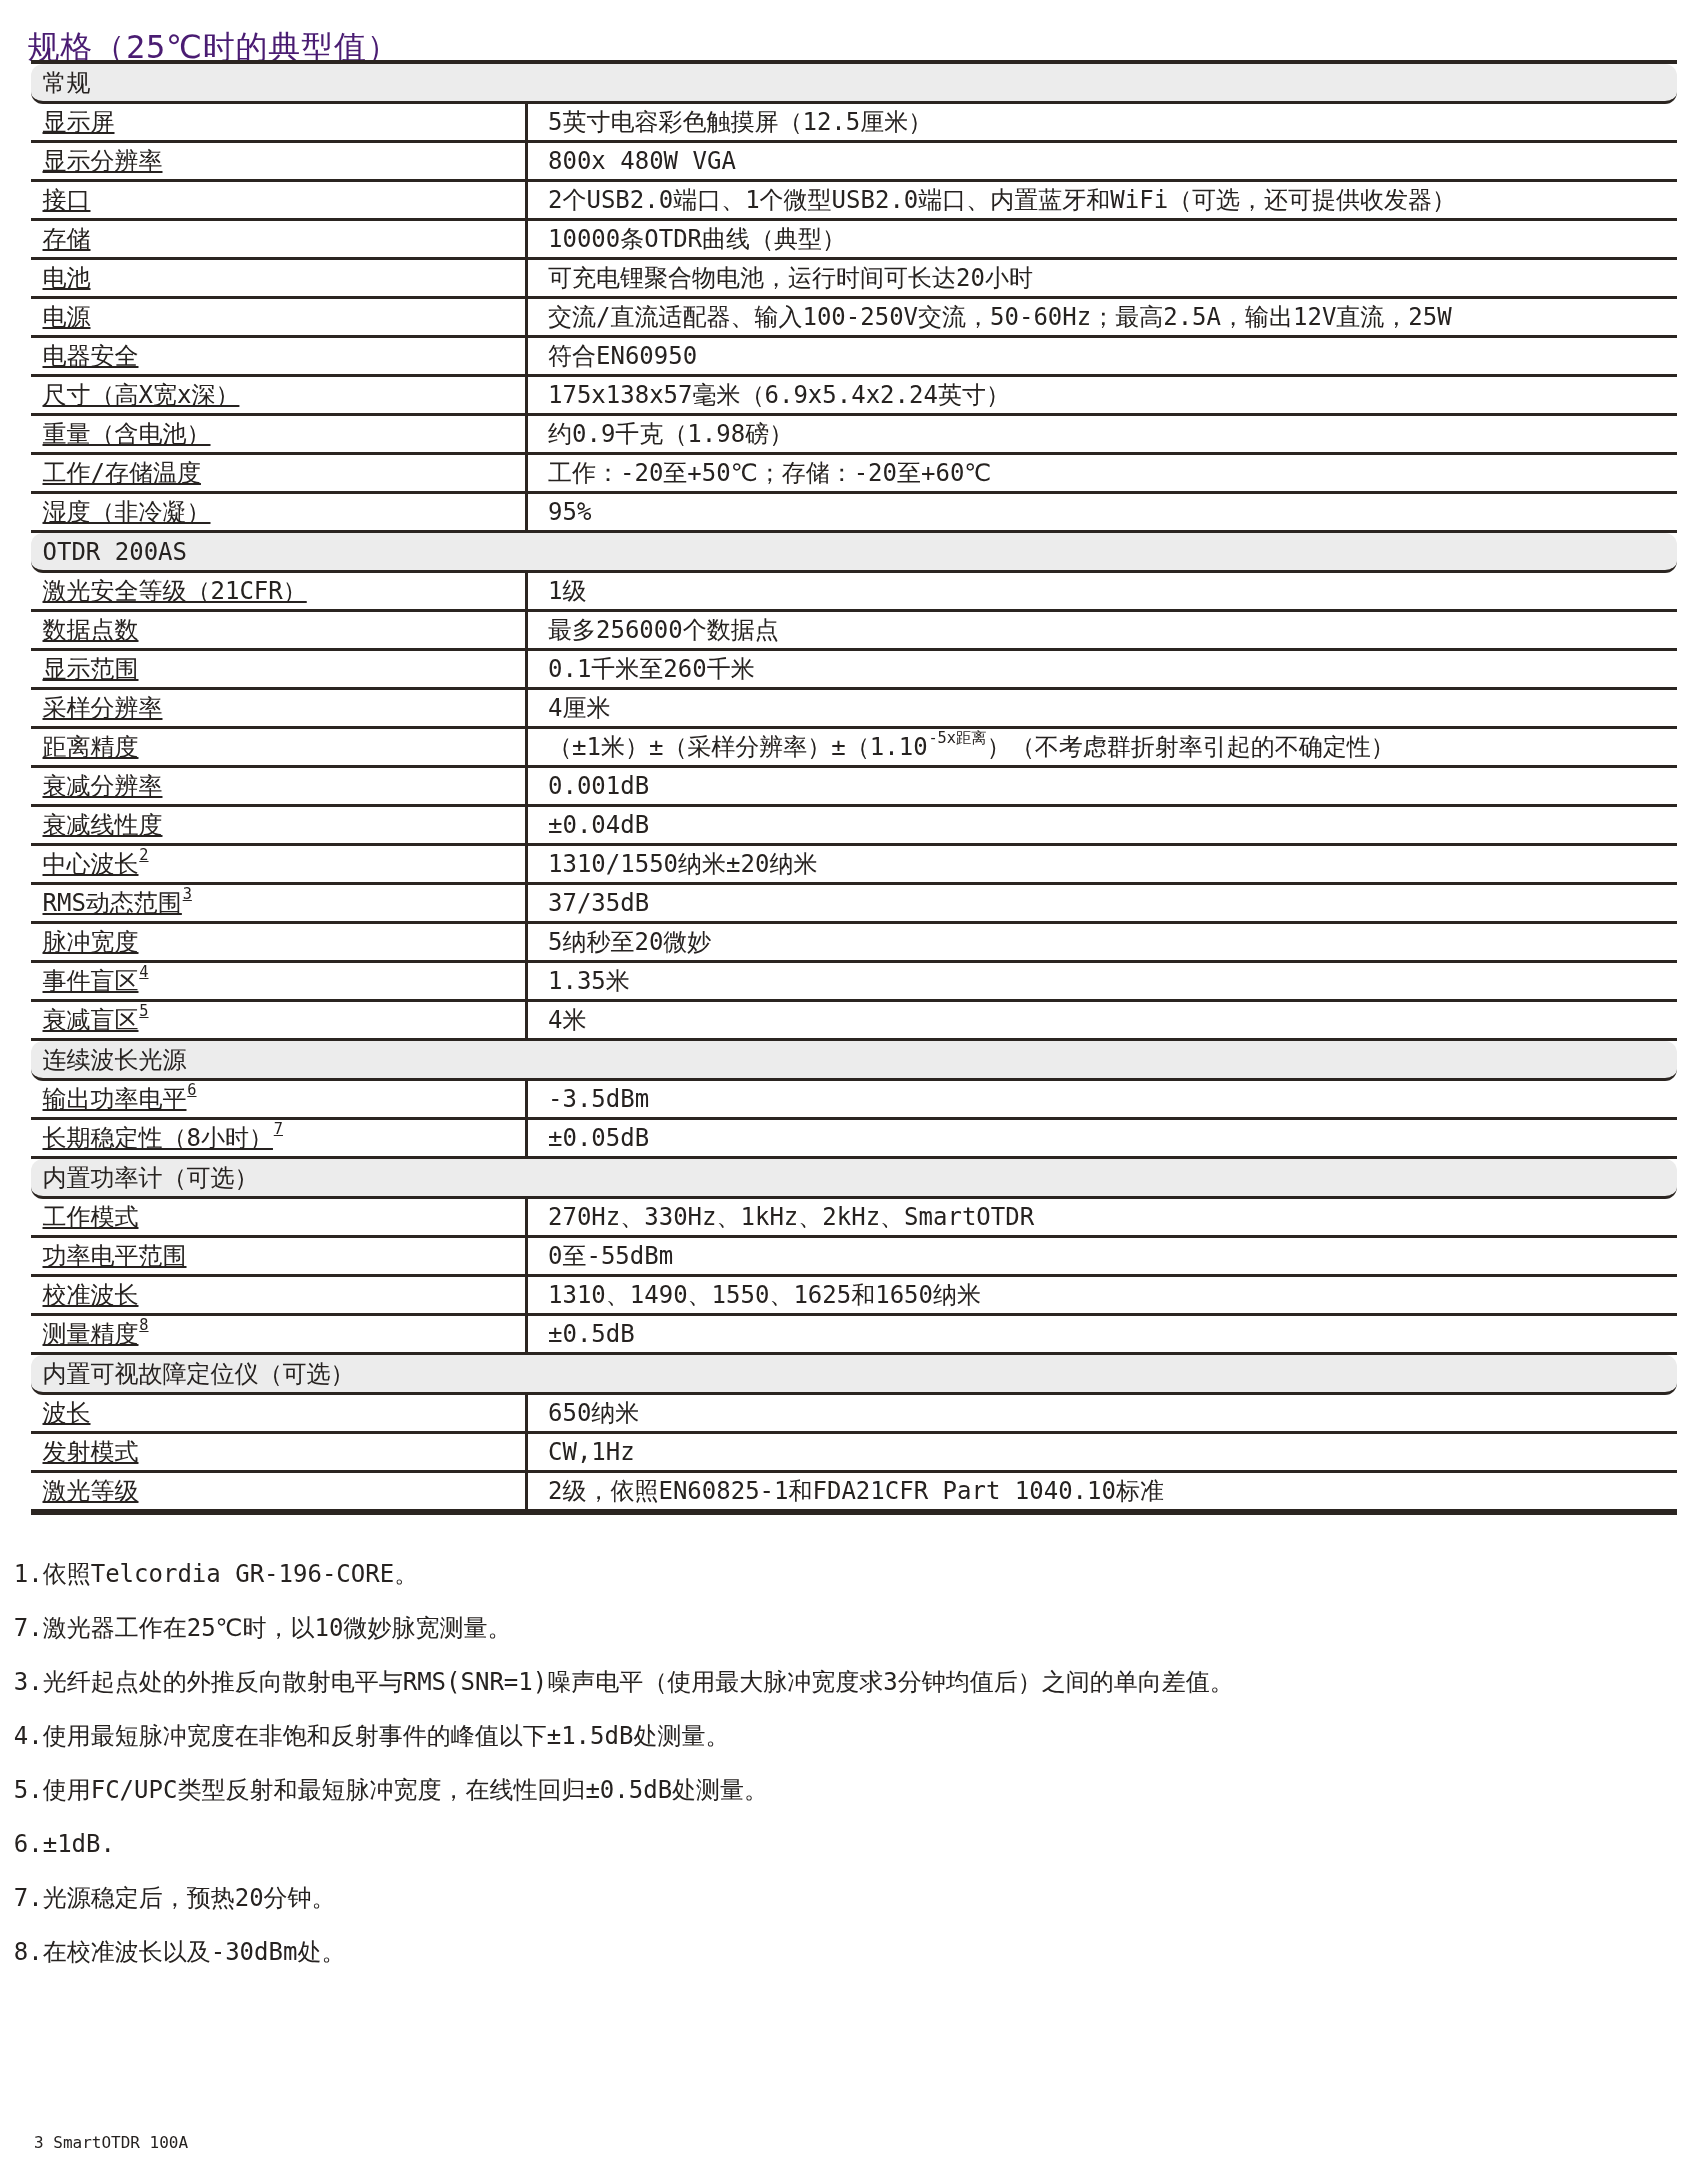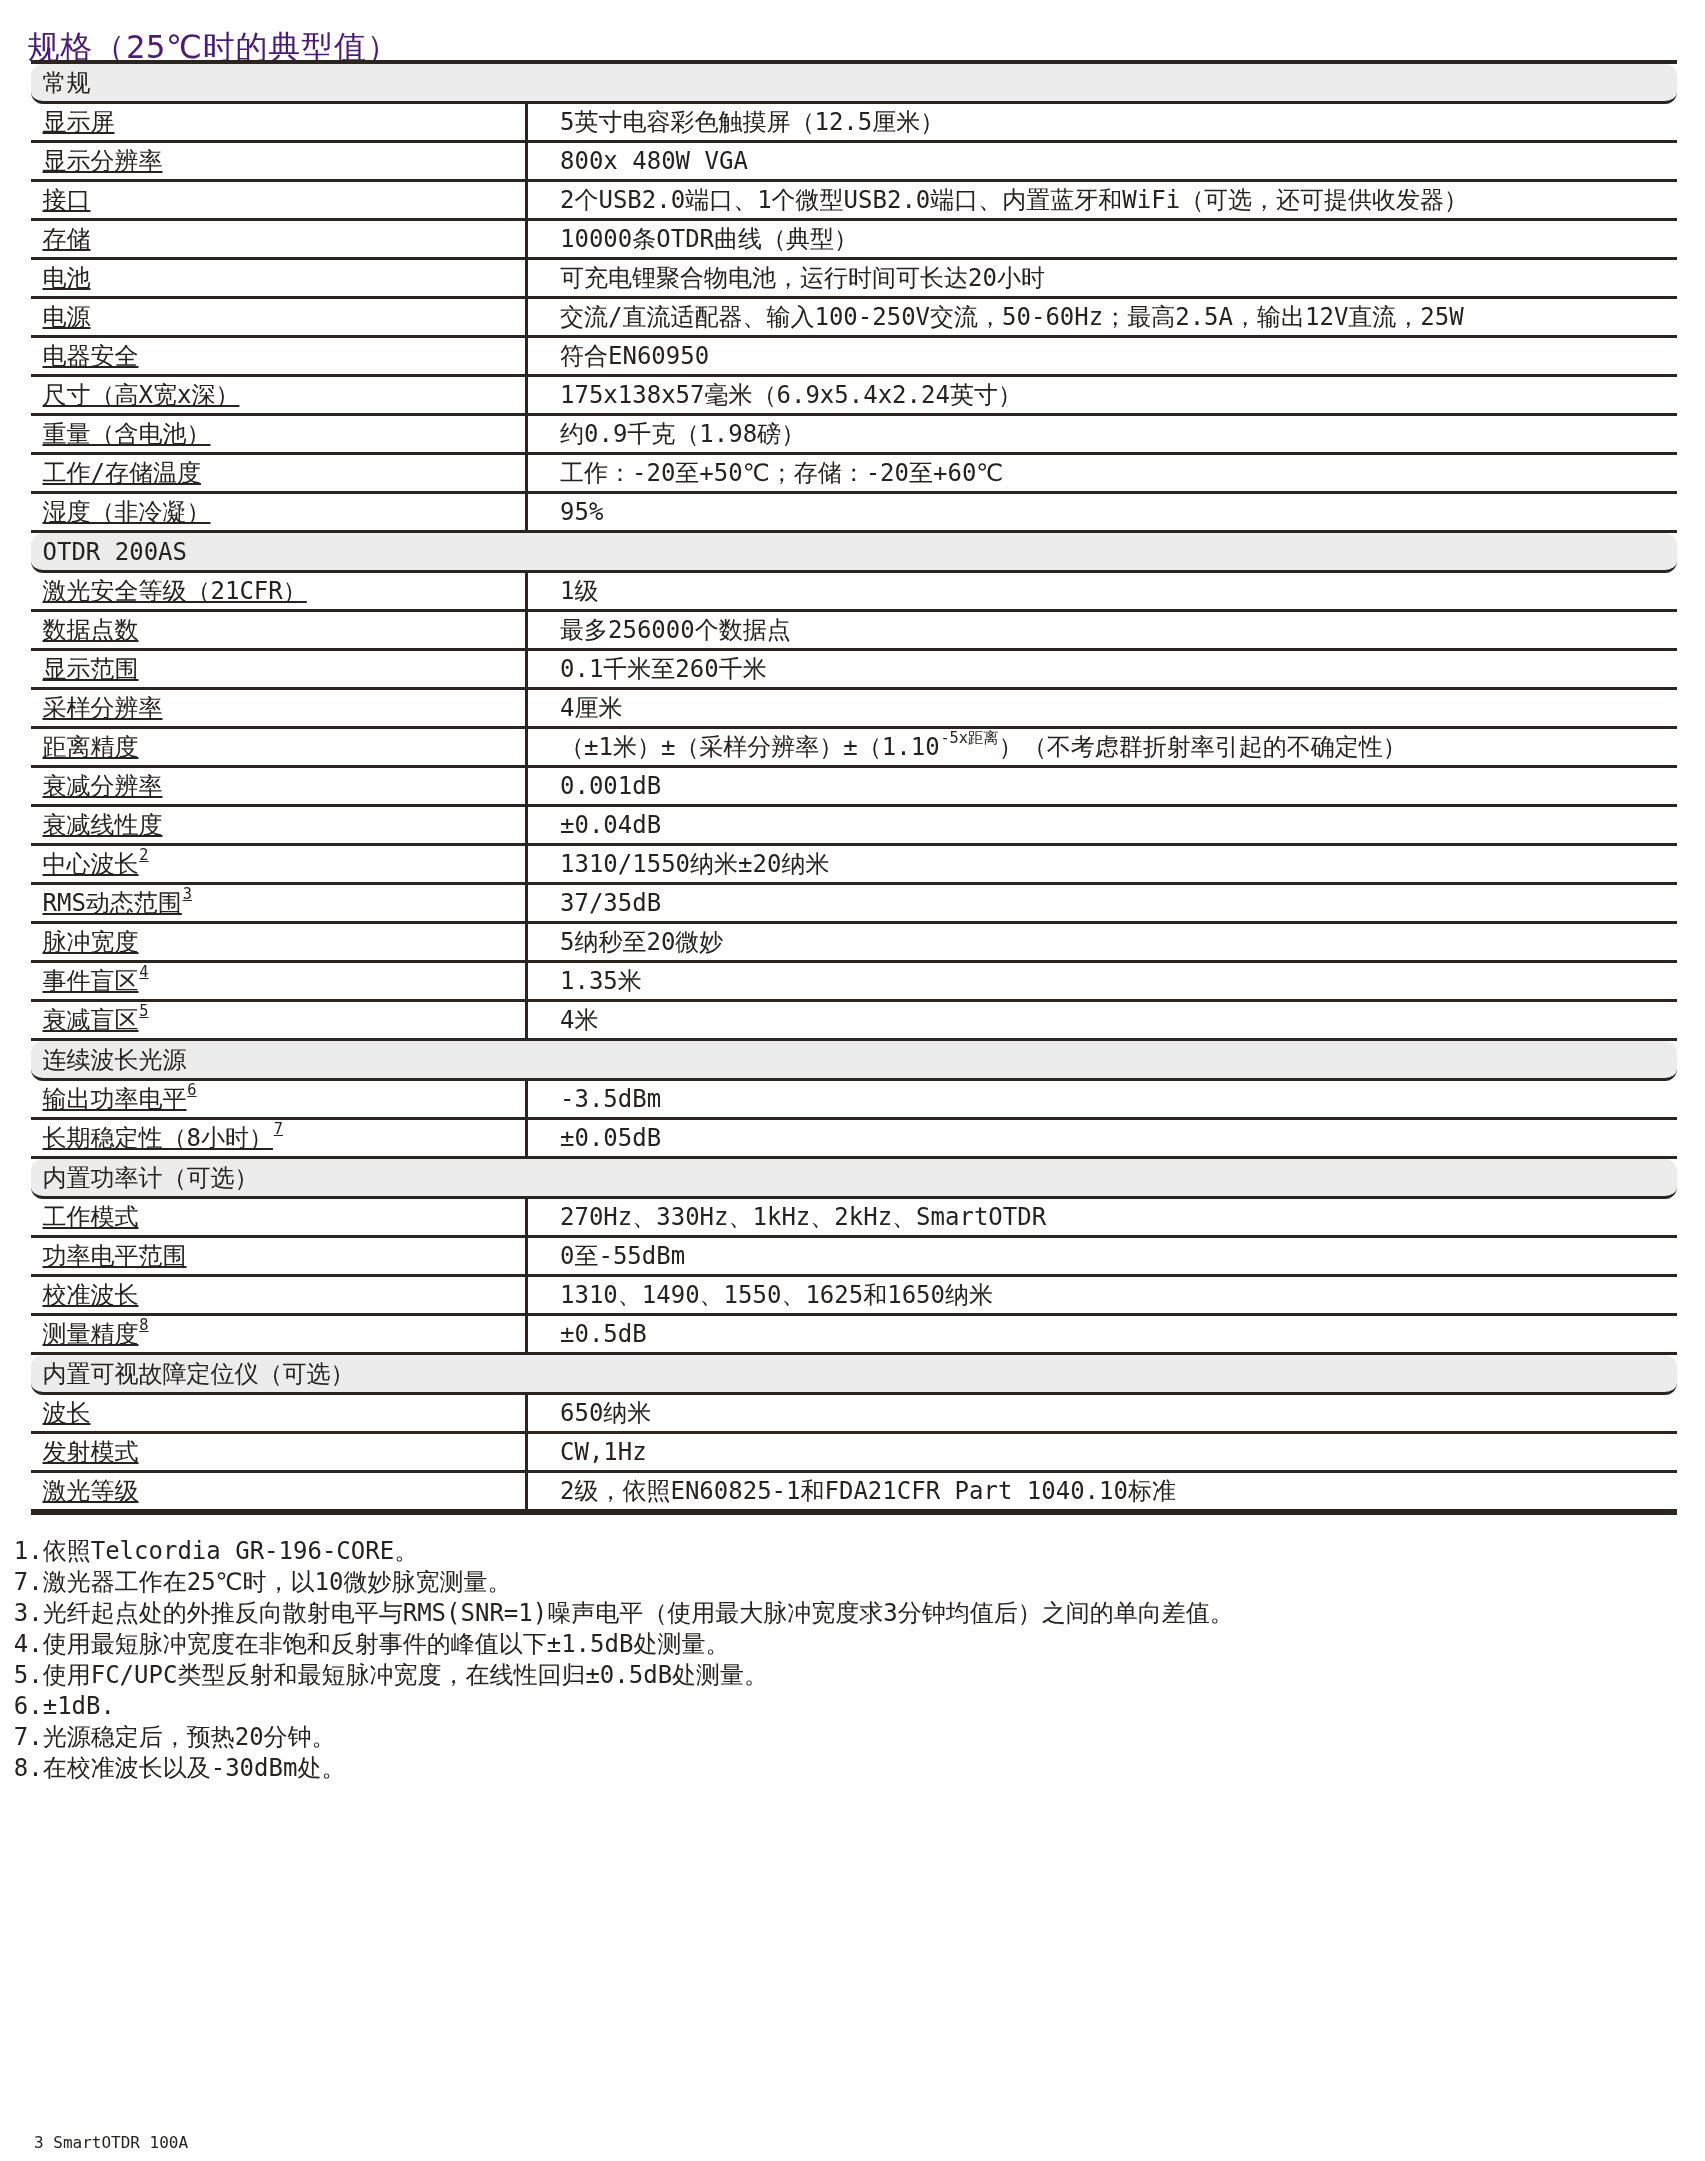--- a/index.html
+++ b/index.html
@@ -53,21 +53,21 @@
     border-right: 3.1px solid var(--border-color, #2b2521);
     padding-left: 11.5px;
     display: flex;
     align-items: center;
     font-size: 24px;
     white-space: nowrap;
     text-decoration: underline;
   }
   .cell-value {
     flex: 1 1 auto;
-    padding-left: 32px;
+    padding-left: 20px;
     display: flex;
     align-items: center;
     font-size: 24px;
     white-space: nowrap;
     overflow: hidden;
   }
   .fn-sup {
     font-size: 15.3px;
     position: relative;
     top: -9.2px;
@@ -75,21 +75,21 @@
     margin-left: 0.8px;
     white-space: nowrap;
   }
   .footnotes {
     position: absolute;
     left: 13.8px;
     top: 1536px;
     font-size: 24px;
     line-height: 31px;
   }
-  .footnote { white-space: nowrap; }
+  .footnote { white-space: nowrap; margin-top: 23px; }
   .page-footer {
     position: absolute;
     left: 34px;
     top: 2133px;
     font-size: 16px;
     white-space: nowrap;
   }
 </style>
 </head>
 <body style="--accent-color: #4a1c72; --border-color: #2b2521; --section-bg: #ececec; --text-color: #262220;">

